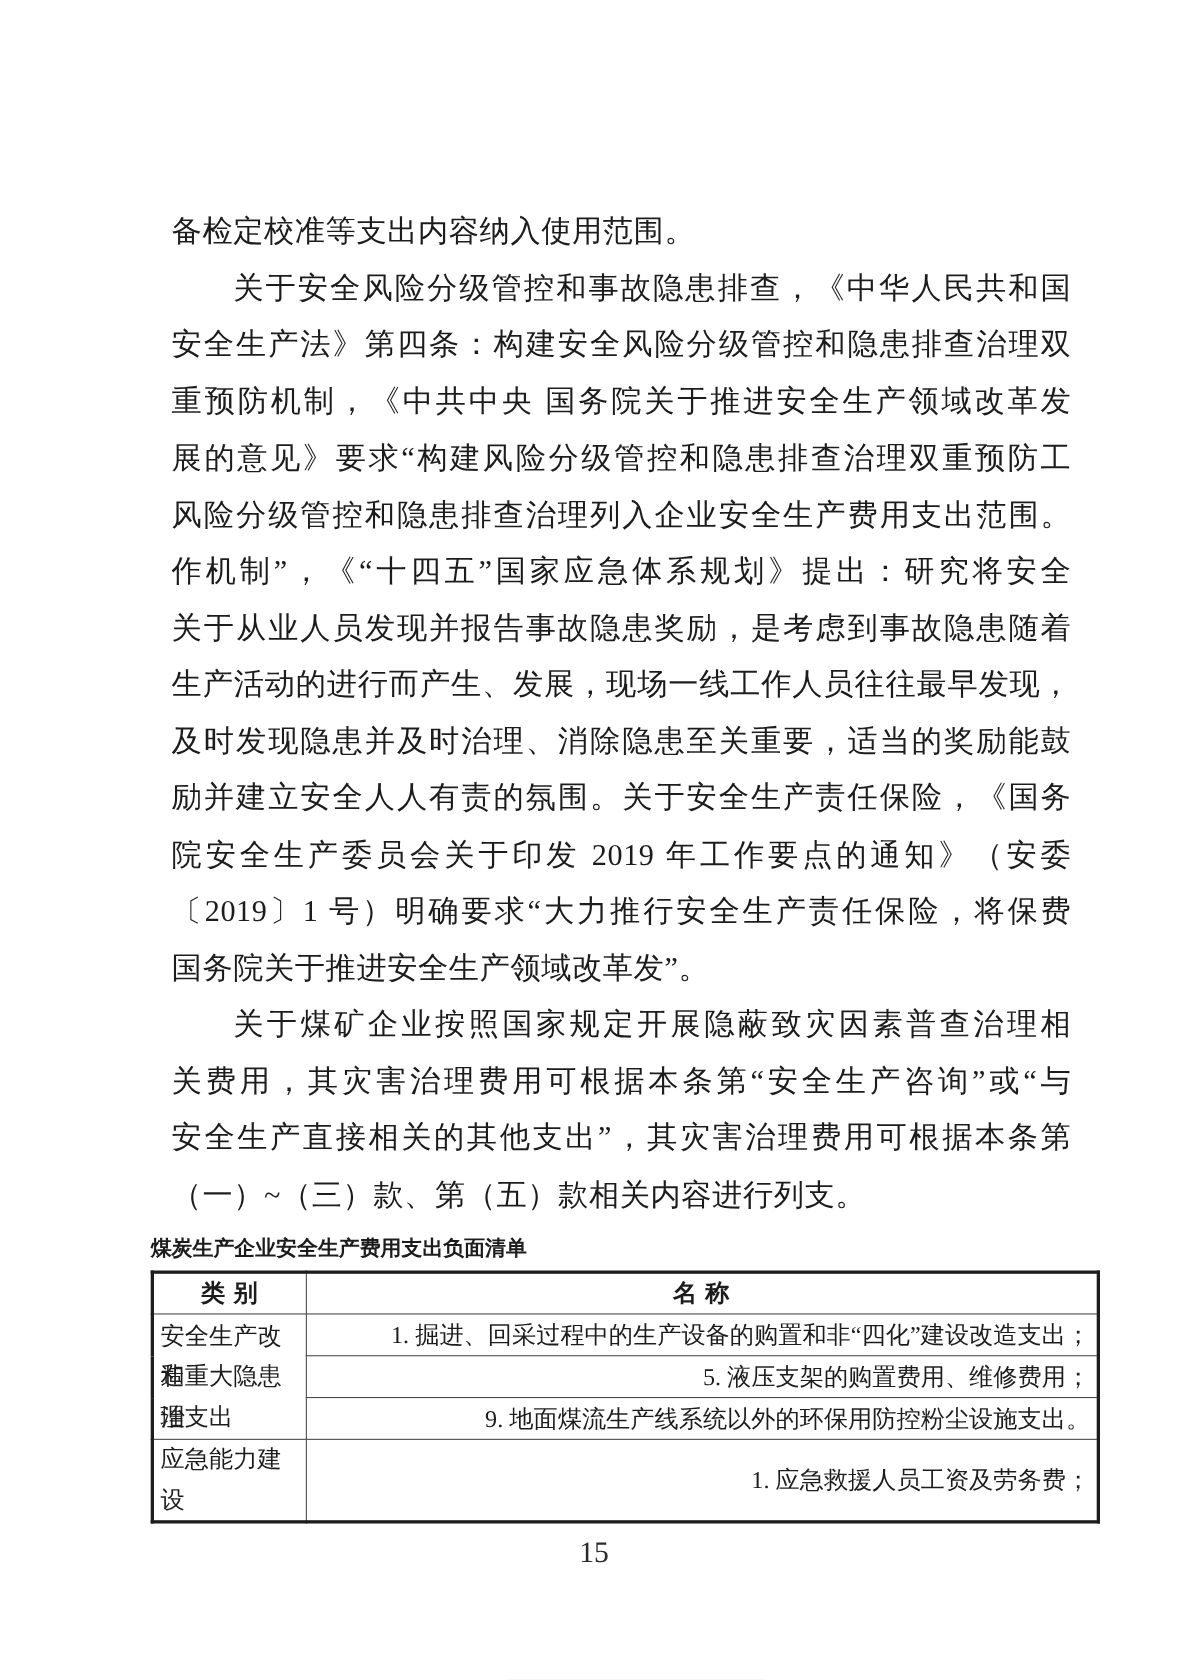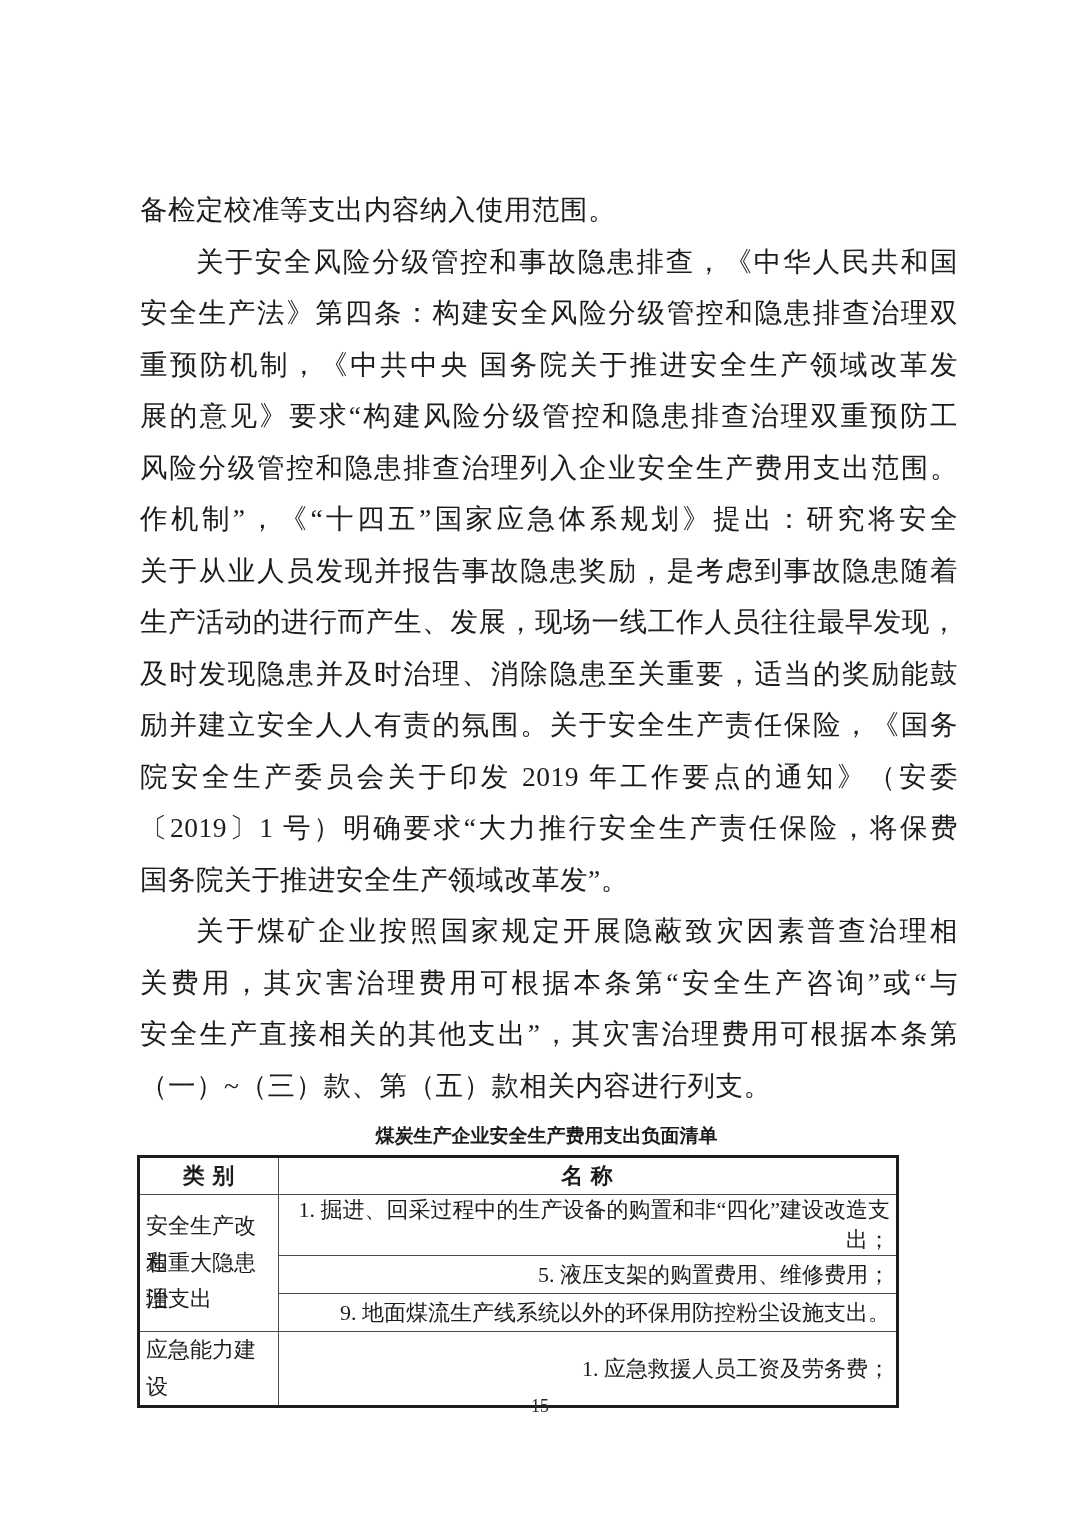--- a/index.html
+++ b/index.html
@@ -9,52 +9,51 @@
     height: 1527px;
     margin: 0 auto;
     background: #ffffff;
     font-family: "Liberation Serif", "DejaVu Serif", serif;
     color: #1c1c1c;
     overflow: hidden;
   }
   
   .body-text {
     position: absolute;
-    left: 140px;
+    left: 156px;
     top: 184px;
     width: 818px;
     font-size: 27.5px;
   }
   .ln {
     height: 51.5px;
     line-height: 51.5px;
     text-align: justify;
     text-align-last: justify;
     overflow: hidden;
     letter-spacing: 0.5px;
   }
   .ln.last { text-align-last: left; }
   .ln.indent { padding-left: 56px; }
   
   .table-title {
     position: absolute;
     left: 137px;
     top: 1122px;
     width: 819px;
-    text-align: center;
     font-weight: bold;
     font-size: 19px;
     line-height: 28px;
   }
   
   .doc-table {
     position: absolute;
     left: 137px;
     top: 1155px;
-    width: 762px;
+    width: 863px;
     border-collapse: collapse;
     font-size: 22px;
     table-layout: fixed;
   }
   .doc-table { border: 3px solid #1d1d1d; }
   .doc-table th, .doc-table td {
     border: 1px solid #4c4c4c;
     overflow: hidden;
   }
   .doc-table th {
@@ -78,21 +77,21 @@
     text-align: right;
     vertical-align: middle;
   }
   
   .page-number {
     position: absolute;
     left: 0;
     right: 0;
     top: 1396px;
     text-align: center;
-    font-size: 18px;
+    font-size: 27px;
     color: #2a2a2a;
   }
 </style>
 </head>
 <body>
 
 <div class="page">
 
   <div class="body-text">
 

